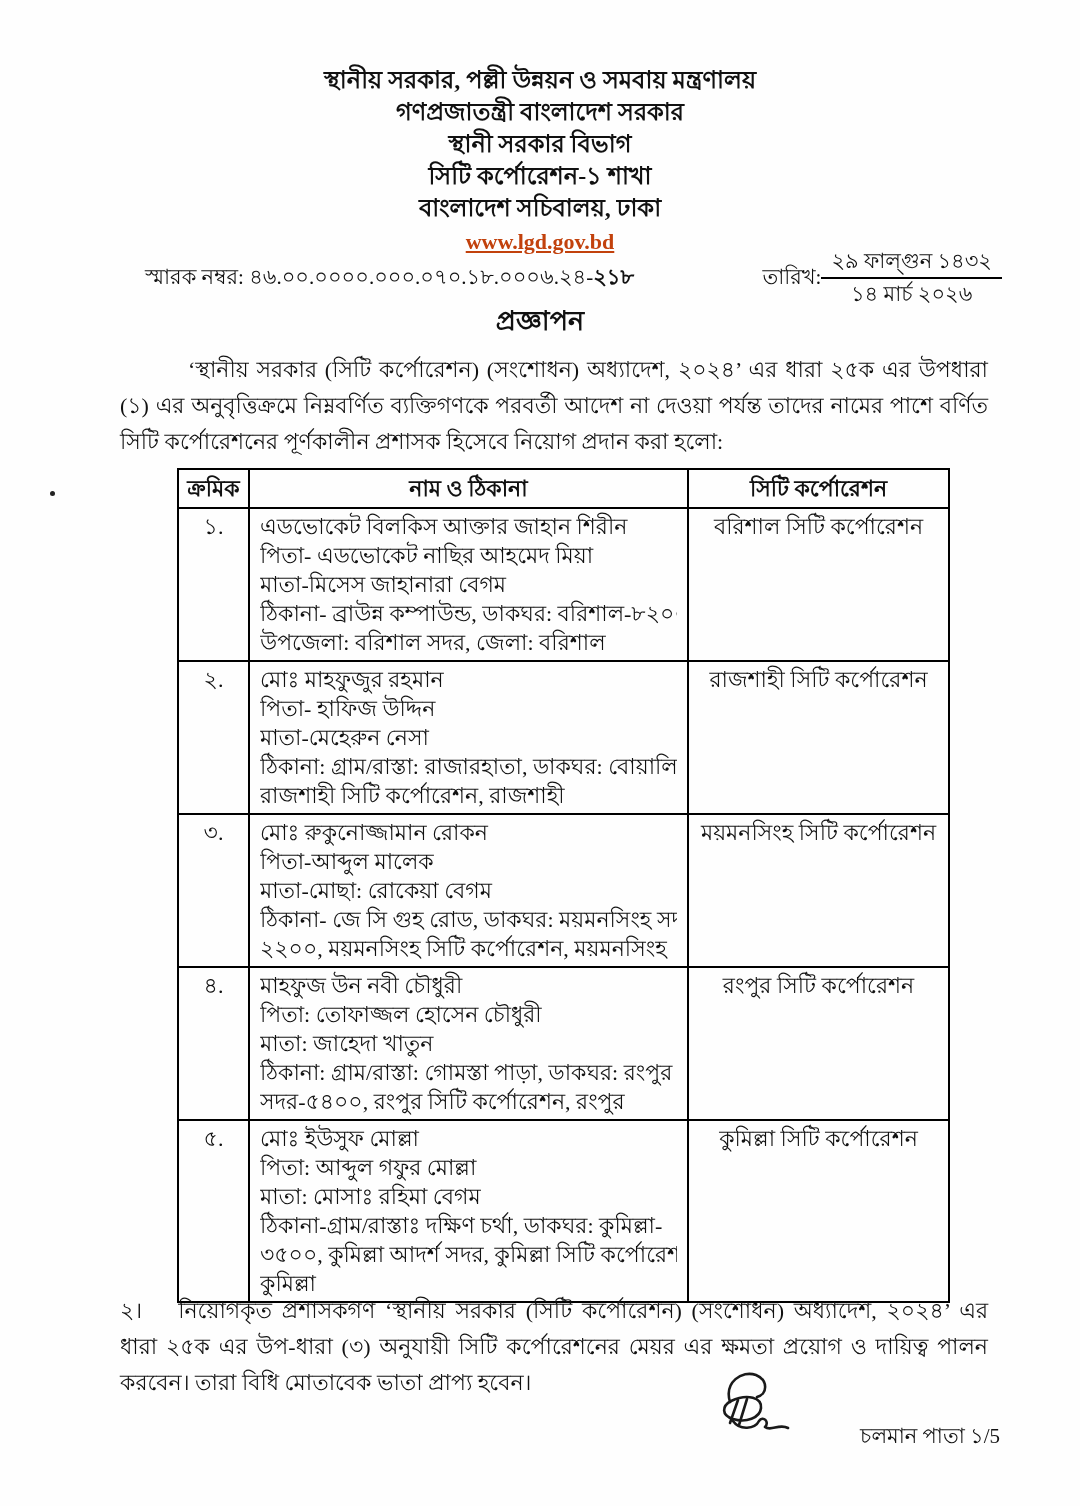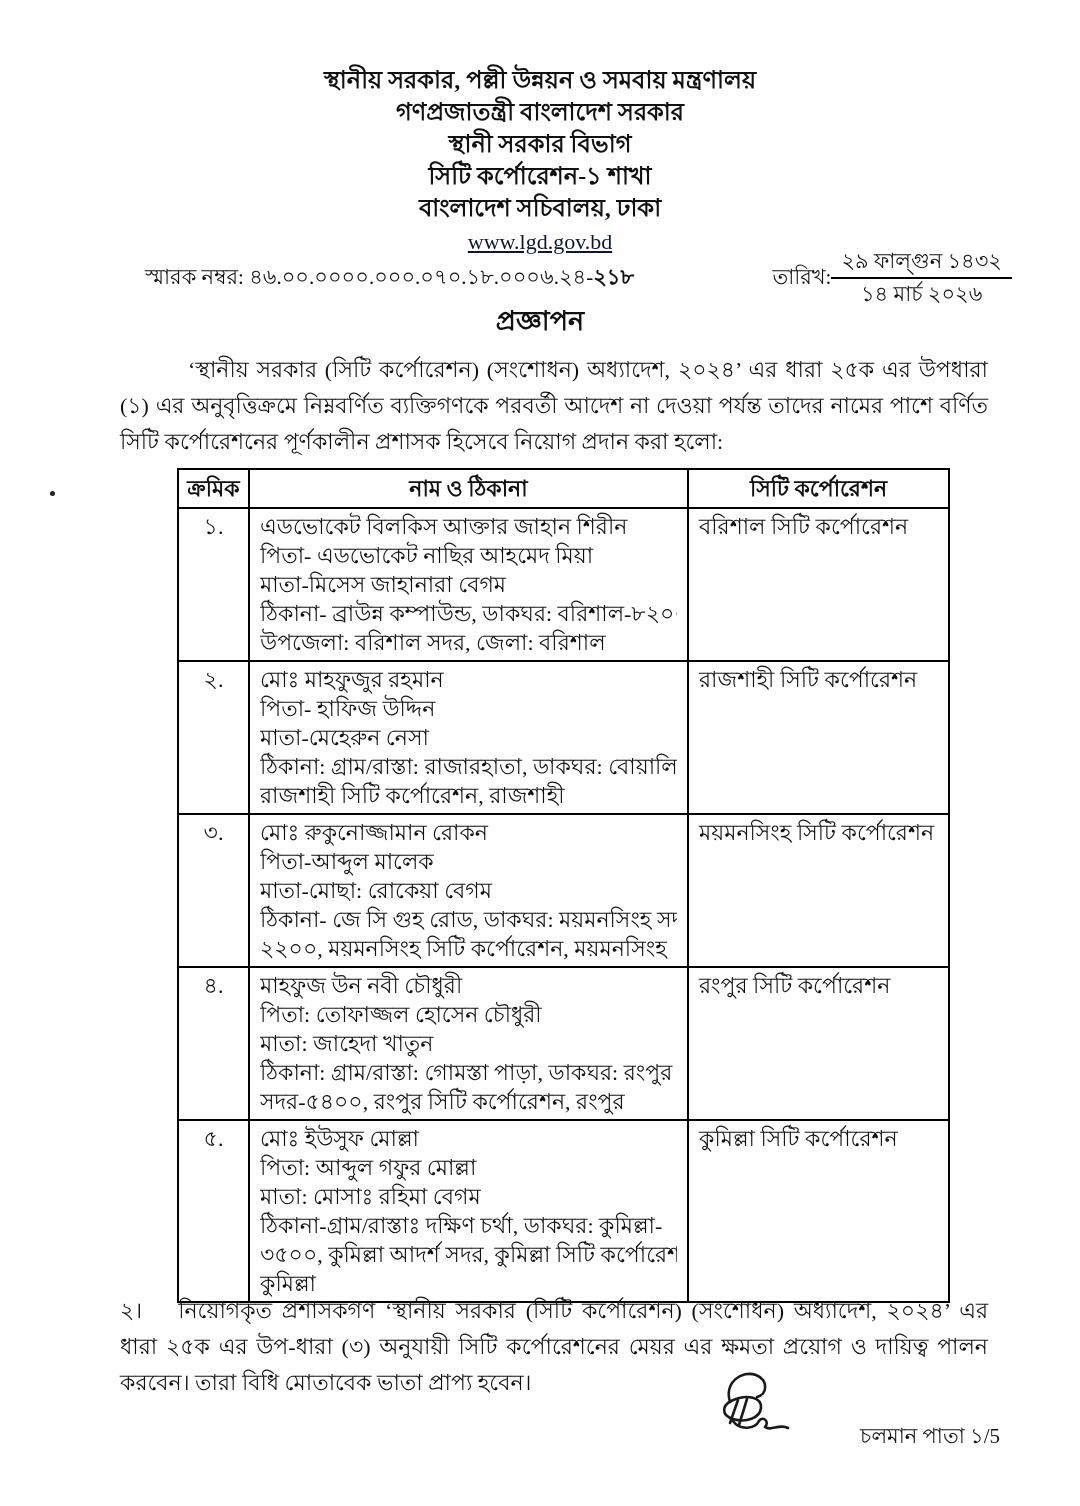--- a/index.html
+++ b/index.html
@@ -20,30 +20,30 @@
     text-align: center;
     font-weight: 700;
     font-size: 24px;
     line-height: 32px;
   }
   .letterhead .org-line { white-space: nowrap; }
   .website {
     display: inline-block;
     margin-top: 2px;
     font-size: 22px;
-    font-weight: 400;
+    font-weight: 700;
     text-decoration: underline;
-    color: #0f172a;
+    color: #c2410c;
     text-align: center;
   }
 
   
   .memo-row {
     position: absolute;
-    top: 248px; left: 145px; right: 68px;
+    top: 248px; left: 145px; right: 78px;
     display: flex;
     justify-content: space-between;
     align-items: center;
     font-size: 21px;
   }
   .memo-number-bold { font-weight: 700; }
   .date-block { display: flex; align-items: center; }
   .date-frac { text-align: center; font-size: 21px; line-height: 27px; }
   .date-top { border-bottom: 2px solid #000; padding: 0 10px 2px 10px; }
   .date-bottom { padding-top: 2px; }
@@ -92,21 +92,21 @@
     padding: 3px 10px;
     vertical-align: top;
     line-height: 29px;
   }
   table.appointments th {
     font-weight: 700;
     text-align: center;
     padding: 4px 6px;
   }
   td.serial-cell { text-align: center; }
-  td.corp-cell { }
+  td.corp-cell { text-align: center; }
   td.addr-cell div { white-space: nowrap; overflow: hidden; }
 
   
   .signature {
     position: absolute;
     top: 1366px; left: 700px;
     width: 100px; height: 86px;
   }
   .footer-note {
     position: absolute;

